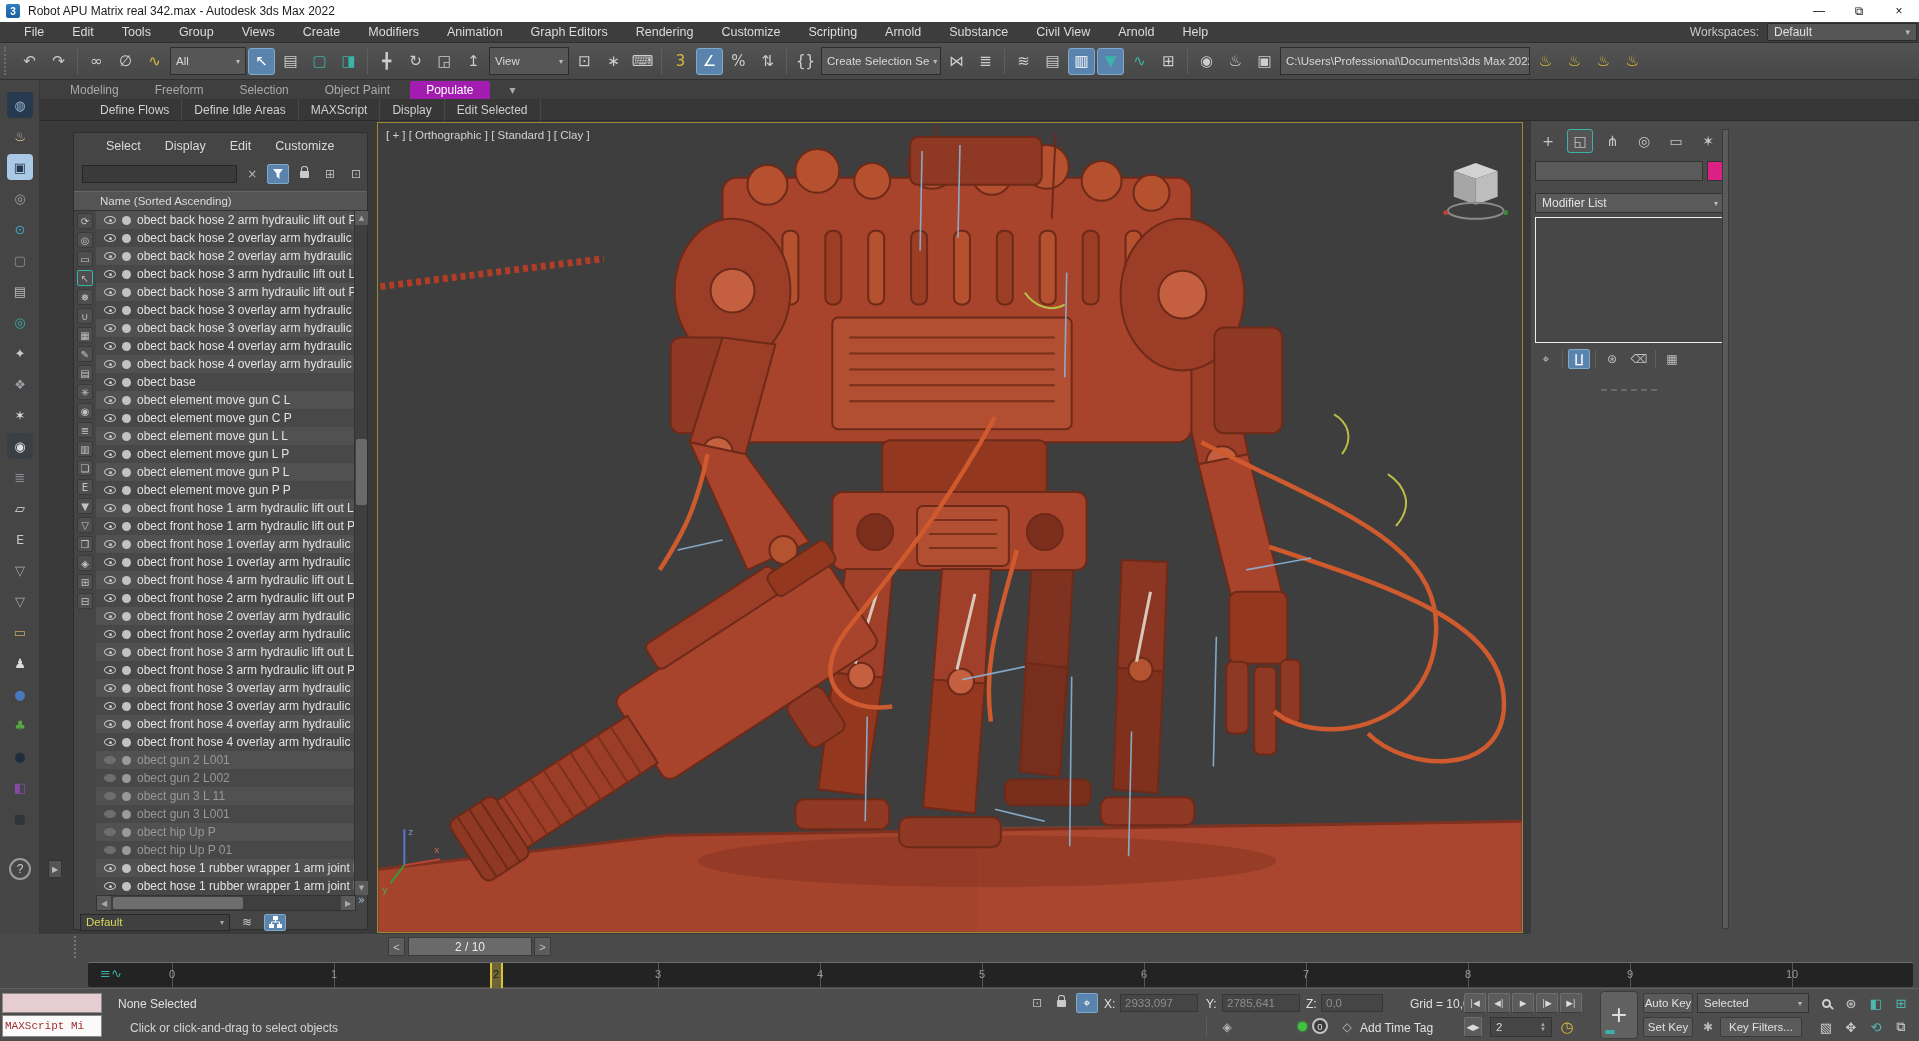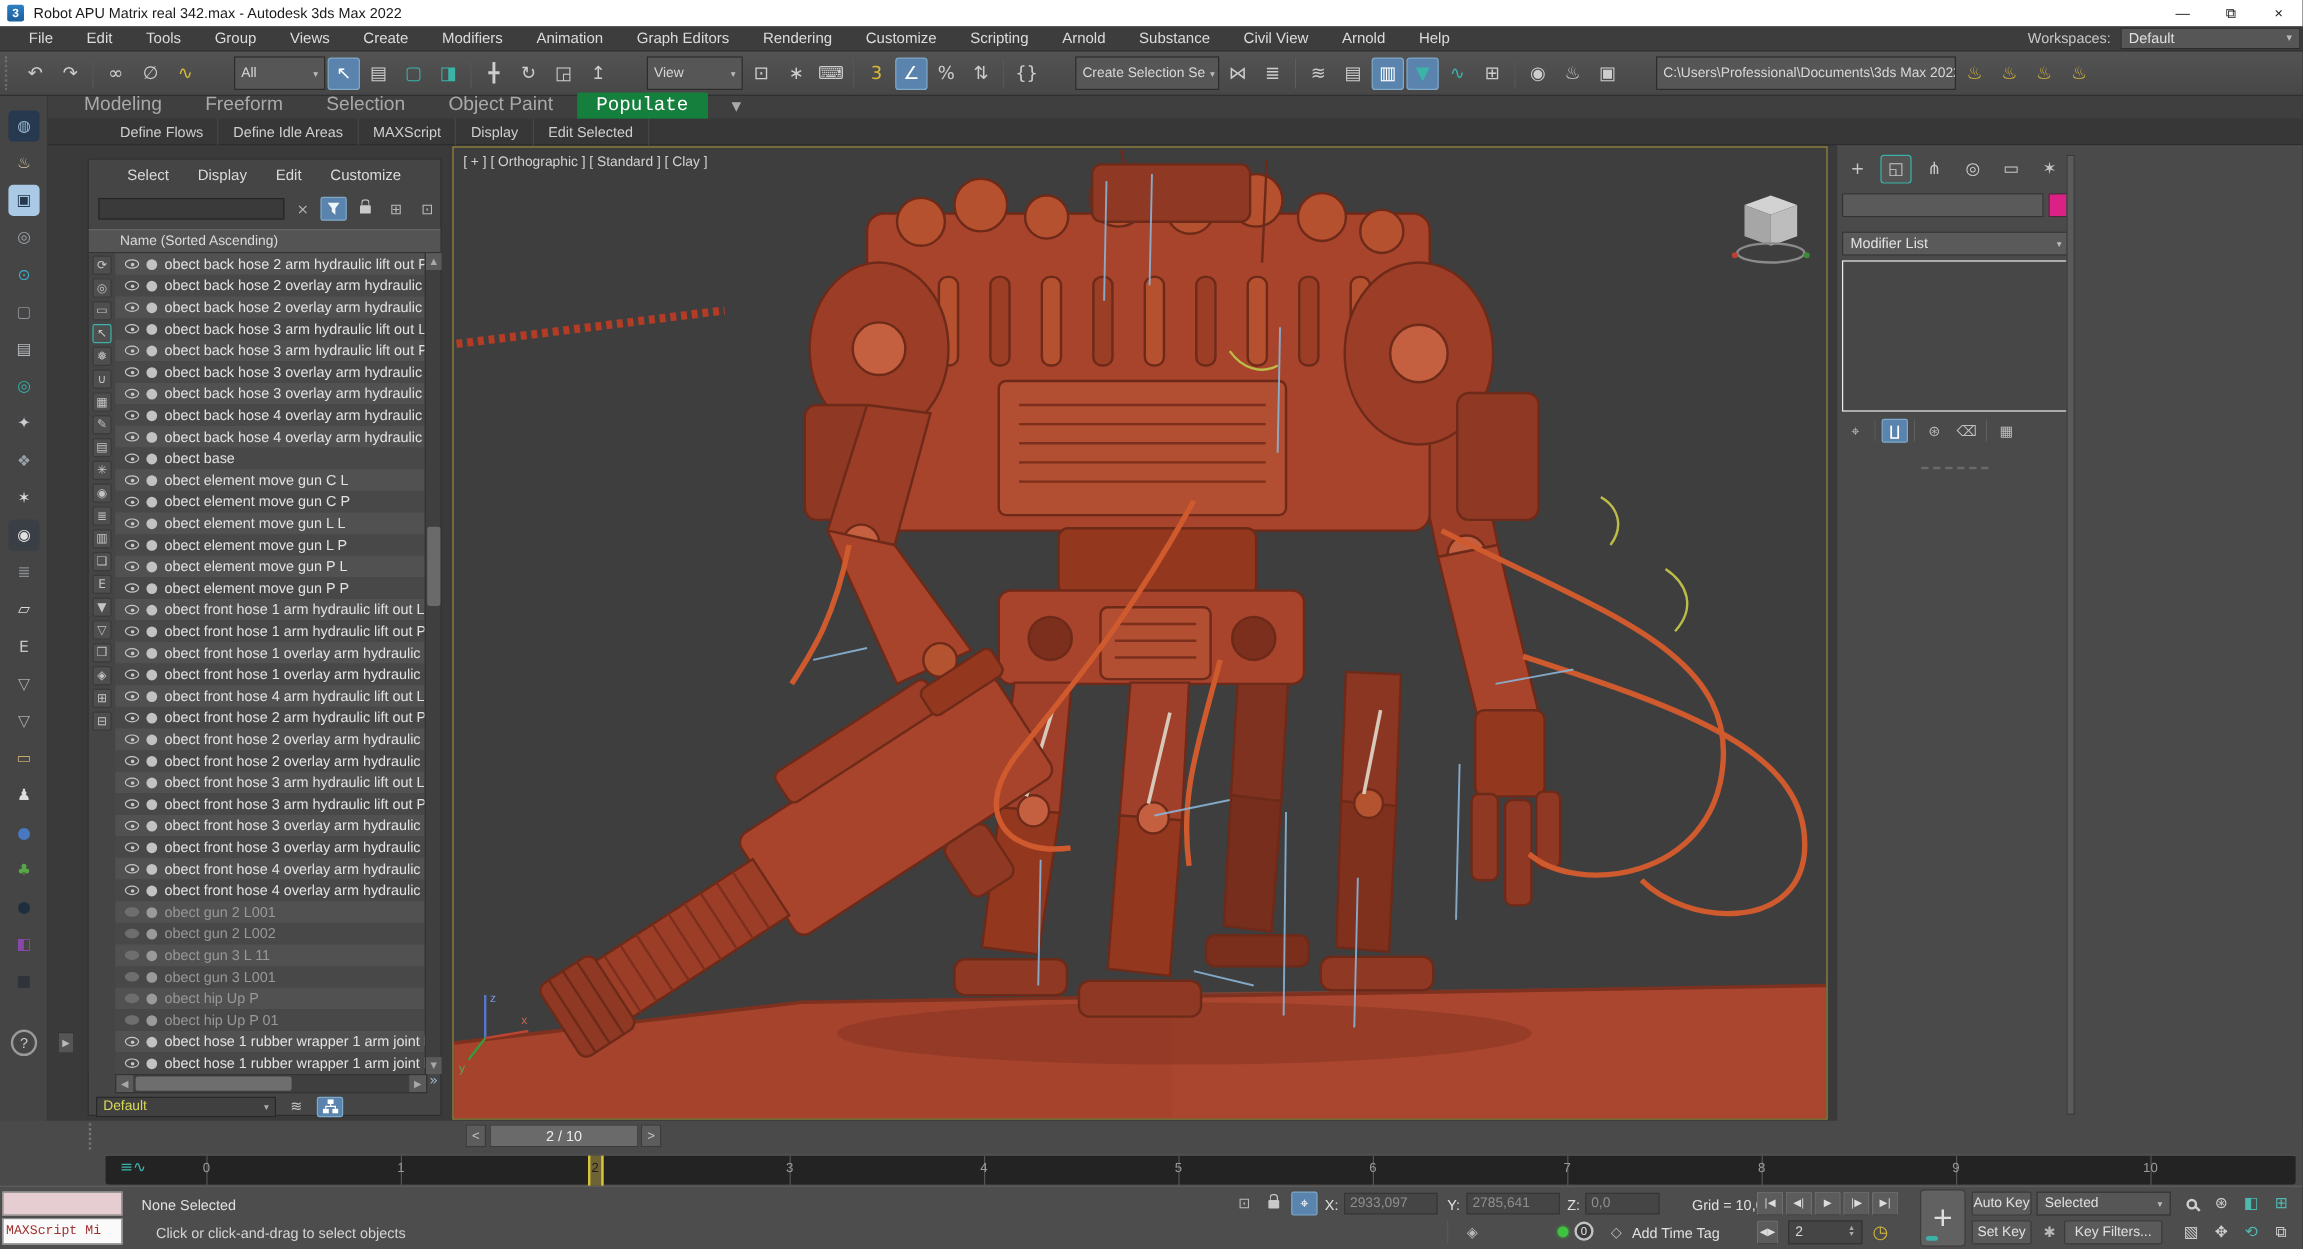--- a/index.html
+++ b/index.html
@@ -21,27 +21,27 @@
   #wslabel{position:absolute;right:160px;top:3px;color:#c8c8c8;}
   #wscombo{position:absolute;right:2px;top:1px;width:150px;height:18px;background:#565656;border:1px solid #2c2c2c;display:flex;align-items:center;padding:0 6px;color:#e0e0e0;}
   #wscombo .car{margin-left:auto;font-size:9px;color:#bbb;}
 
   
   #toolbar{left:0;top:43px;width:1919px;height:37px;background:linear-gradient(#535353,#474747);display:flex;align-items:center;gap:2px;padding:0 4px;border-bottom:1px solid #303030;}
   .ti{width:27px;height:27px;display:flex;align-items:center;justify-content:center;color:#cdcdcd;font-size:15px;border-radius:3px;flex:0 0 auto;}
   .ti.act{background:#5a84ad;border:1px solid #7fa9c9;color:#fff;}
   .tsep{width:1px;height:26px;background:#3a3a3a;border-right:1px solid #5e5e5e;margin:0 3px;flex:0 0 auto;}
   .thandle{width:6px;height:28px;border-left:2px dotted #6c6c6c;margin-right:4px;flex:0 0 auto;}
-  .tcombo{height:28px;background:#565656;border:1px solid #2c2c2c;color:#d8d8d8;display:flex;align-items:center;padding:0 5px;font-size:11.5px;white-space:nowrap;overflow:hidden;flex:0 0 auto;margin-left:25px;}
+  .tcombo{height:28px;background:#565656;border:1px solid #2c2c2c;color:#d8d8d8;display:flex;align-items:center;padding:0 5px;font-size:11.5px;white-space:nowrap;overflow:hidden;flex:0 0 auto;}
   .tcombo .car{margin-left:auto;font-size:8px;color:#bbb;padding-left:4px;}
 
   
   #ribbontabs{left:40px;top:80px;width:1879px;height:19px;background:#3f3f3f;display:flex;align-items:flex-end;padding-left:14px;gap:4px;}
-  .rtab{padding:2px 16px;font-size:16px;color:#a9a9a9;}
-  .rtab.act{background:#15803d;color:#ffffff;border-radius:2px 2px 0 0;font-family:Liberation Mono, monospace;}
+  .rtab{padding:2px 16px;font-size:12px;color:#a9a9a9;}
+  .rtab.act{background:#a21caf;color:#ffffff;border-radius:2px 2px 0 0;}
   #ribbonrow{left:40px;top:99px;width:1879px;height:22px;background:#373737;display:flex;align-items:center;border-bottom:1px solid #2c2c2c;}
   .rbtn{padding:0 12px;font-size:12px;color:#cfcfcf;height:22px;display:flex;align-items:center;border-right:1px solid #474747;}
 
   
   #leftstrip{left:0;top:80px;width:40px;height:908px;background:#454545;border-right:1px solid #383838;}
   .li{position:absolute;left:7px;width:26px;height:26px;border-radius:4px;display:flex;align-items:center;justify-content:center;font-size:13px;}
   #helpbtn{position:absolute;left:9px;top:778px;width:22px;height:22px;border:2px solid #9a9a9a;border-radius:50%;color:#c8c8c8;display:flex;align-items:center;justify-content:center;font-size:12px;}
   #flyout{left:48px;top:860px;width:14px;height:18px;background:#555;color:#bbb;font-size:8px;display:flex;align-items:center;justify-content:center;border:1px solid #333;}
 
   

